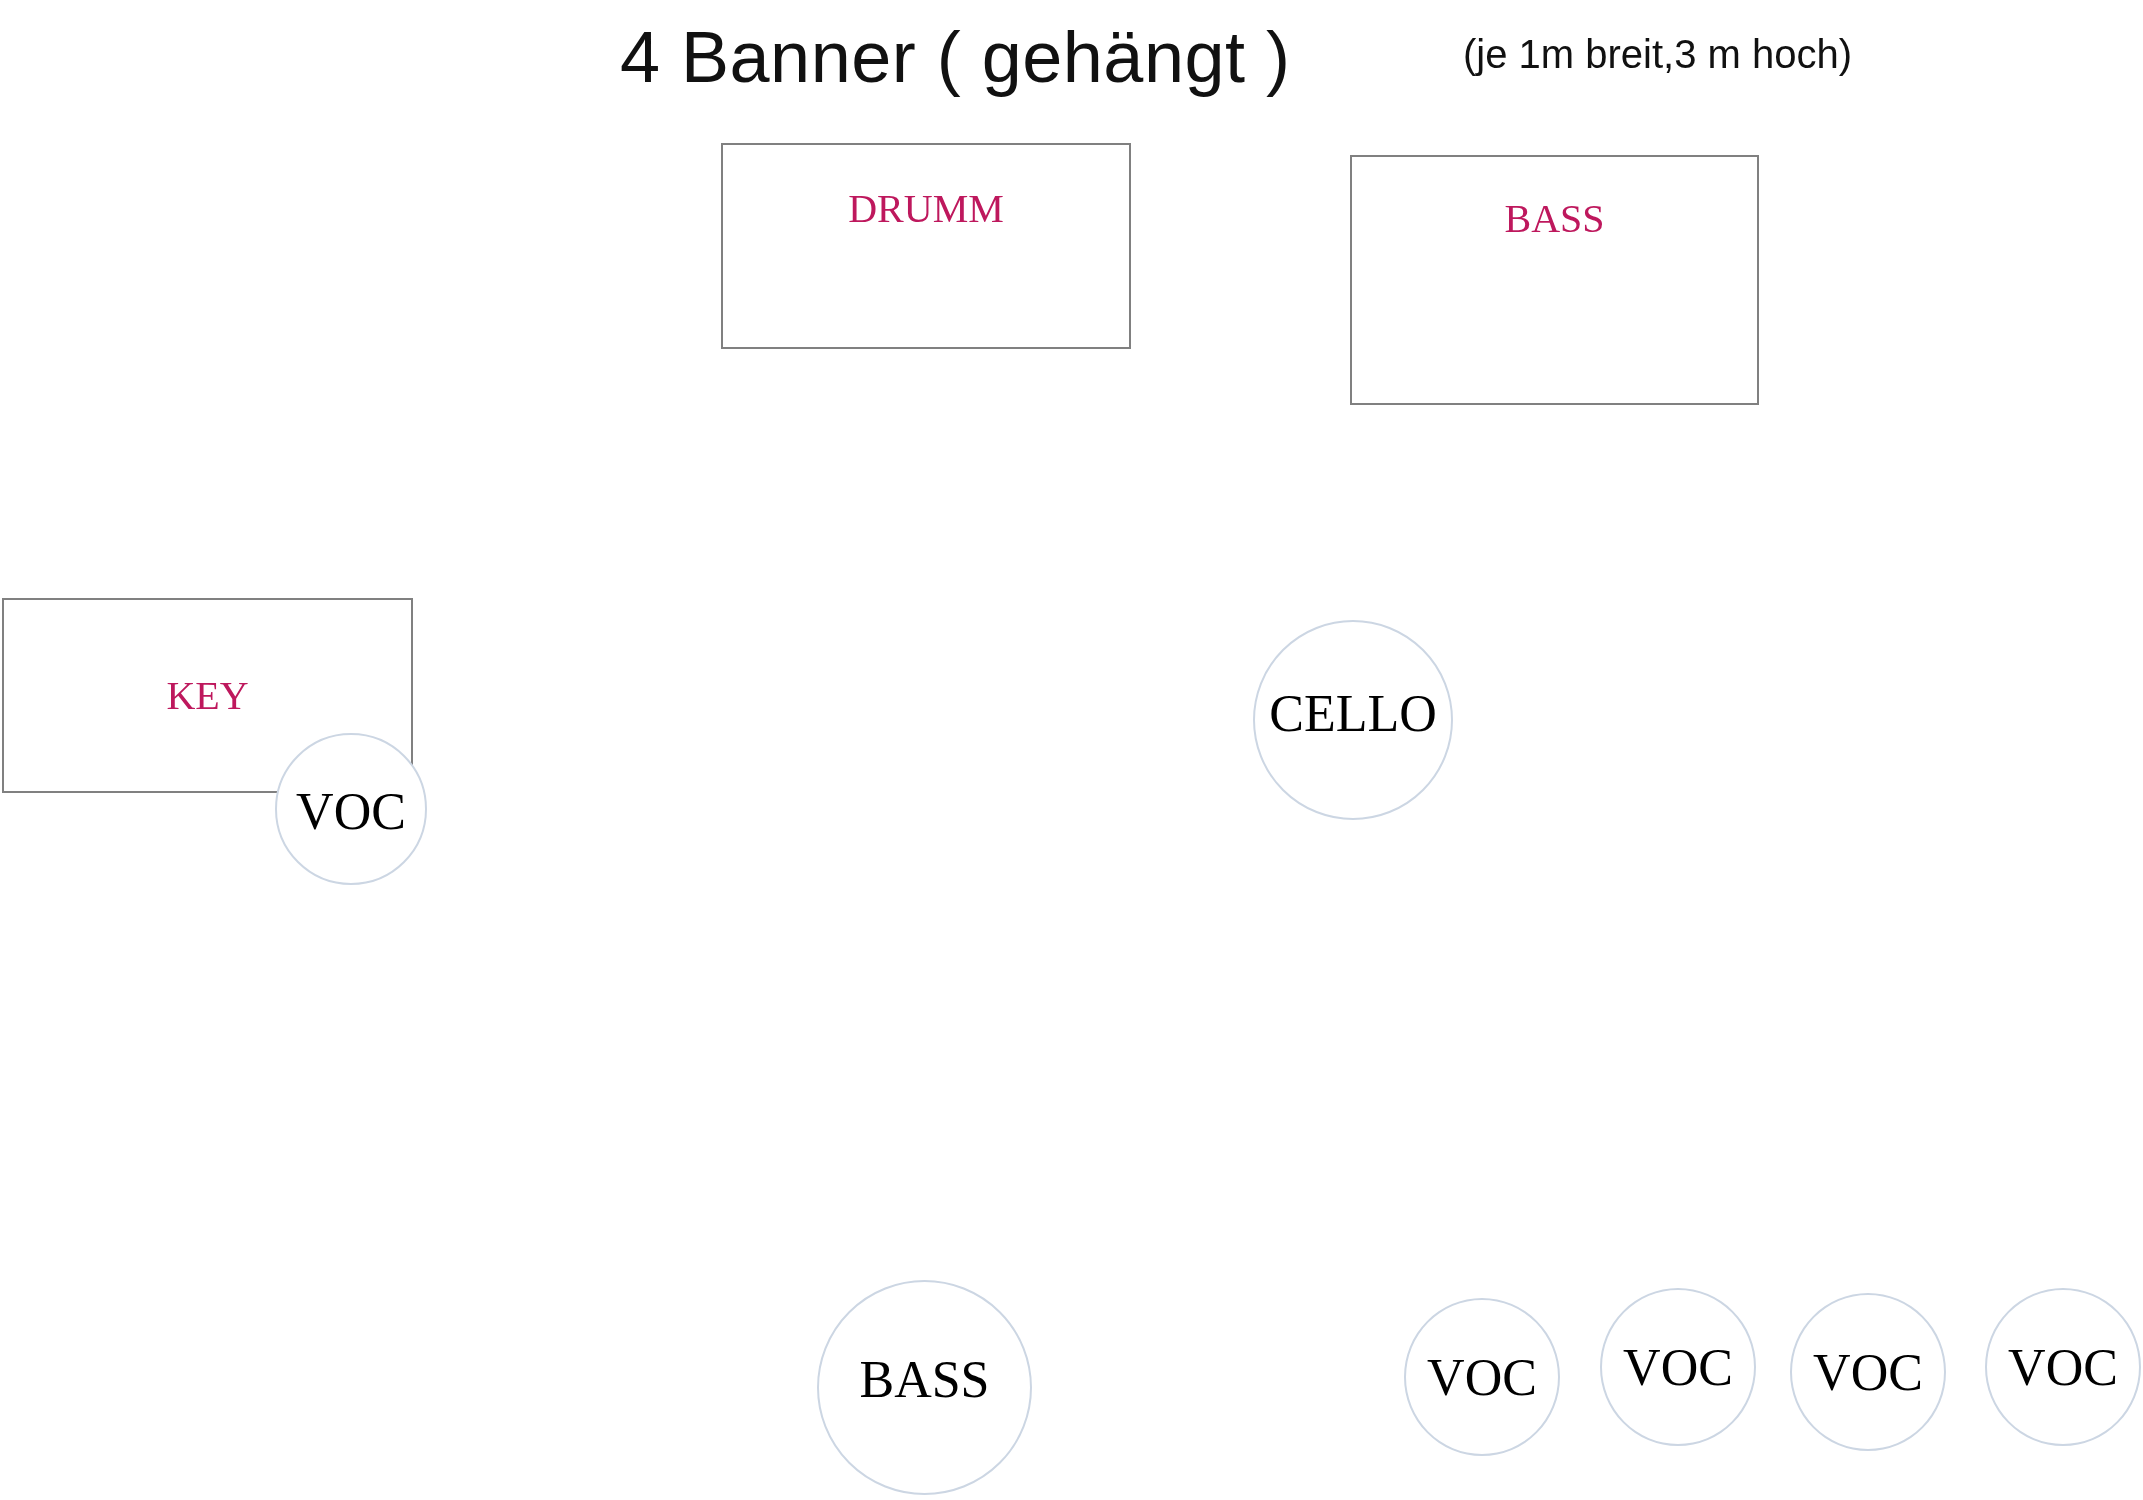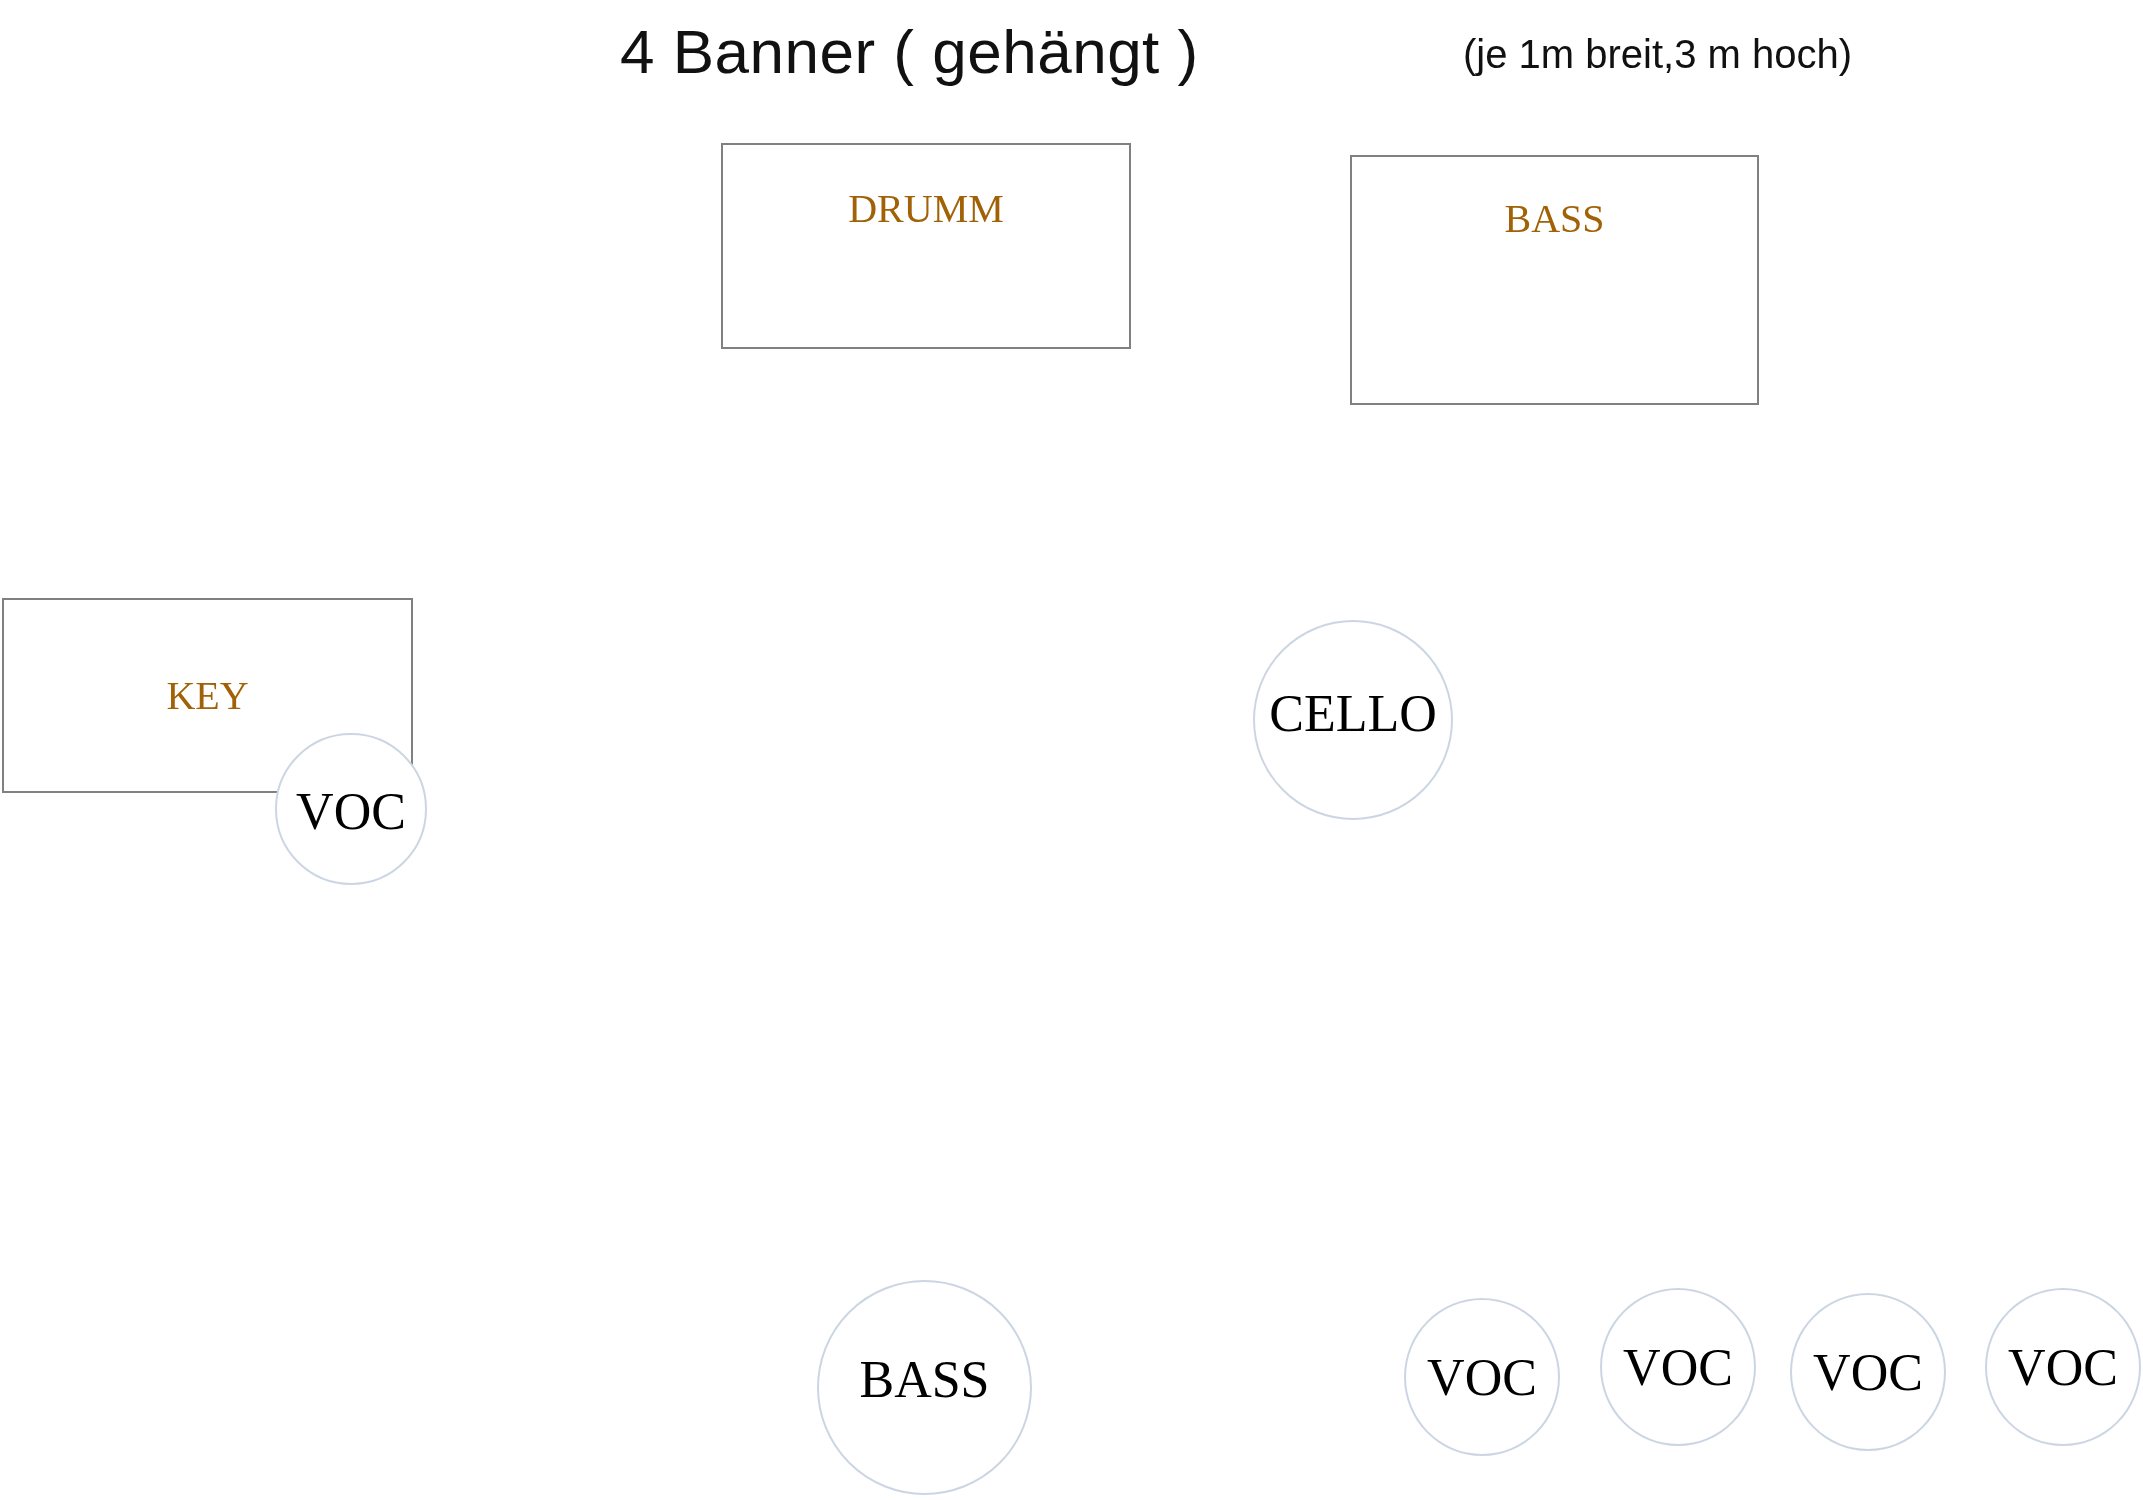--- a/index.html
+++ b/index.html
@@ -16,21 +16,21 @@
     overflow: hidden;
     font-family: "Liberation Serif", "DejaVu Serif", serif;
   }
 
   
   .title {
     position: absolute;
     left: 620px;
     top: 16px;
     font-family: "Liberation Sans", "DejaVu Sans", sans-serif;
-    font-size: 62px;
+    font-size: 72px;
     font-weight: 400;
     color: #111111;
     white-space: nowrap;
     letter-spacing: 0.5px;
     text-align: center;
   }
   .subtitle {
     position: absolute;
     left: 1463px;
     top: 32px;
@@ -40,21 +40,21 @@
     color: #111111;
     white-space: nowrap;
   }
 
   
   .box {
     position: absolute;
     border: 2px solid #808080;
     background: #ffffff;
     box-sizing: border-box;
-    color: #a16207;
+    color: #be185d;
     font-size: 40px;
     text-align: center;
     white-space: nowrap;
   }
   .box > .box-label {
     position: absolute;
     left: 0;
     right: 0;
   }
 

